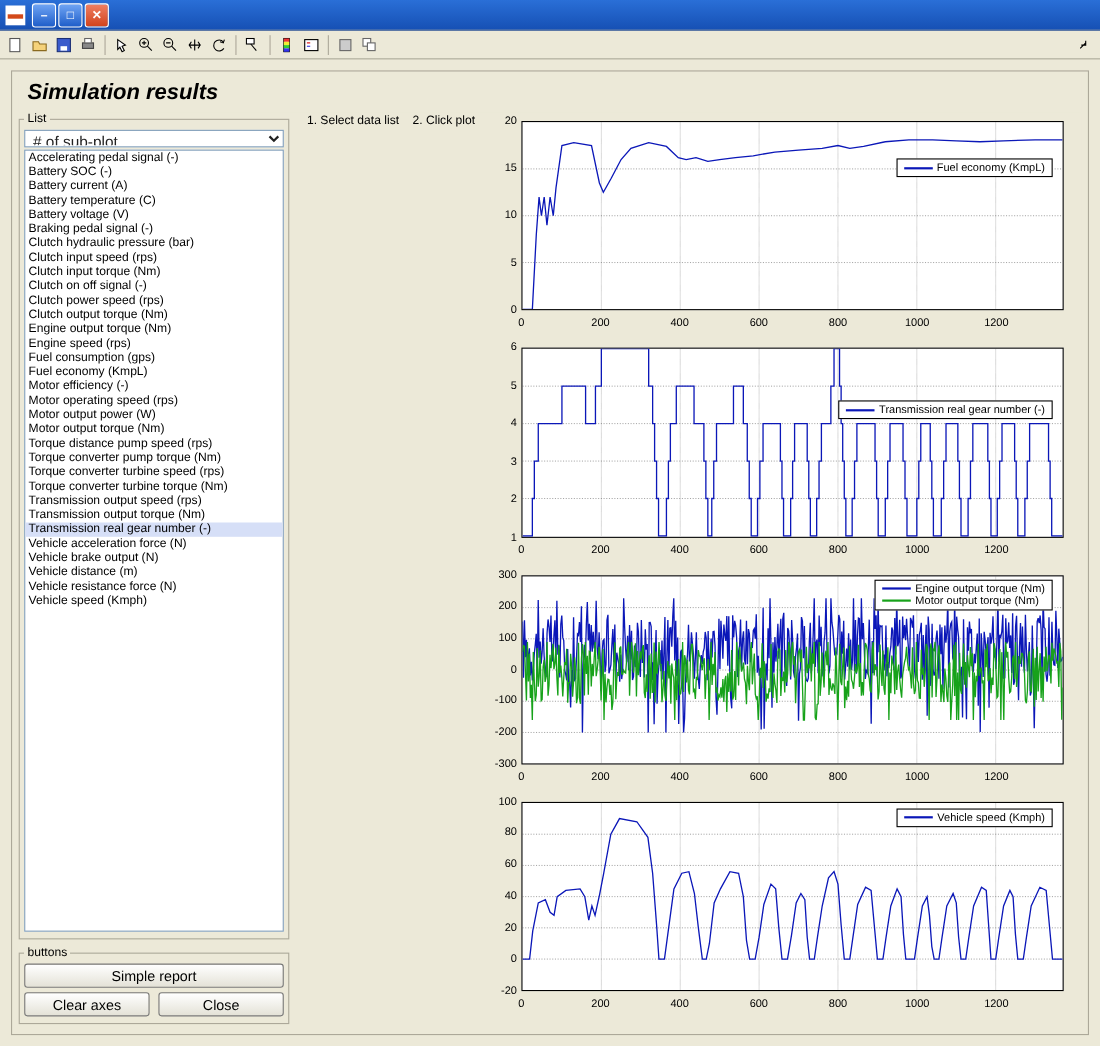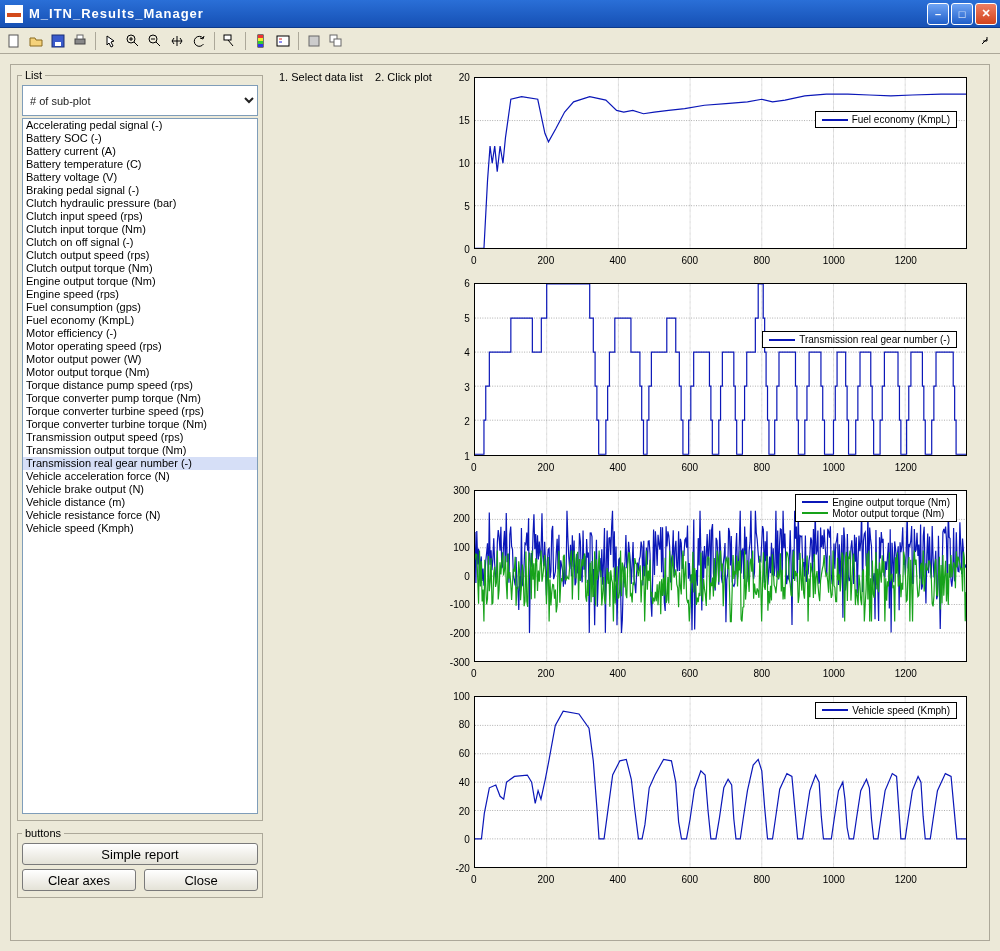--- a/index.html
+++ b/index.html
@@ -65,22 +65,22 @@
     flex:1; display:flex; flex-direction:row;
   }
 
   fieldset {
     border:1px solid #aca899; padding:4px 4px 6px 4px; margin:0;
   }
   fieldset legend { font-size:11px; padding:0 3px; color:#000; }
 
   .list-fs { flex:1; display:flex; flex-direction:column; overflow:hidden; }
   .subplot-select {
-    width:100%; height:31px; border:1px solid #7f9db9; background:#fff;
-    font-size:11px; padding:1px 3px; color:#222; margin-bottom:2px;
+    width:100%; height:16px; border:1px solid #7f9db9; background:#fff;
+    font-size:14px; padding:1px 3px; color:#222; margin-bottom:2px;
   }
   .datalist {
     flex:1; overflow-y:scroll; border:1px solid #7f9db9; background:#fff;
     font-size:11px; line-height:13px;
   }
   .datalist div { padding:0 3px; white-space:nowrap; cursor:default;}
   .datalist div.sel { background:#d6dff7; }
   .buttons-fs { margin-top:6px; }
   .btn {
     height:22px; border:1px solid #7a7a7a; background:linear-gradient(#fff,#e4e2d7);
@@ -117,21 +117,20 @@
   .y-axis { left:0; top:8px; bottom:26px; width:38px;}
   .y-axis span { position:absolute; right:2px; transform:translateY(-50%);}
   .x-axis { left:40px; right:10px; bottom:6px; height:14px;}
   .x-axis span { position:absolute; transform:translateX(-50%); }
 </style>
 </head>
 <body>
 
 <div class="titlebar">
   <span class="appicon"></span>
-  <span class="titlebar-title">M_ITN_Results_Manager</span>
   <div class="win-btns">
     <div class="win-btn">–</div>
     <div class="win-btn">□</div>
     <div class="win-btn close">✕</div>
   </div>
 </div>
 
 <div class="toolbar">
   <div class="tb-btn">
       <svg width="14" height="14">
@@ -226,40 +225,41 @@
   <div style="flex:1"></div>
   <div class="tb-btn">
       <svg width="14" height="14">
         <path d="M3 10l5-5M8 3v4h-4" stroke="#000" fill="none"></path>
       </svg>
     </div>
 </div>
 
 <div class="outer">
  <div class="frame" style="height:100%; display:flex; flex-direction:column;">
+  <div class="panel-title">Simulation results</div>
   <div class="body-row">
 
     <div class="left-col">
       <fieldset class="list-fs">
         <legend>List</legend>
         <select class="subplot-select">
           <option># of sub-plot</option>
         </select>
         <div class="datalist" id="data-list">
               <div>Accelerating pedal signal (-)</div>
               <div>Battery SOC (-)</div>
               <div>Battery current (A)</div>
               <div>Battery temperature (C)</div>
               <div>Battery voltage (V)</div>
               <div>Braking pedal signal (-)</div>
               <div>Clutch hydraulic pressure (bar)</div>
               <div>Clutch input speed (rps)</div>
               <div>Clutch input torque (Nm)</div>
               <div>Clutch on off signal (-)</div>
-              <div>Clutch output speed (rps)</div>
+              <div>Clutch power speed (rps)</div>
               <div>Clutch output torque (Nm)</div>
               <div>Engine output torque (Nm)</div>
               <div>Engine speed (rps)</div>
               <div>Fuel consumption (gps)</div>
               <div>Fuel economy (KmpL)</div>
               <div>Motor efficiency (-)</div>
               <div>Motor operating speed (rps)</div>
               <div>Motor output power (W)</div>
               <div>Motor output torque (Nm)</div>
               <div>Torque distance pump speed (rps)</div>

